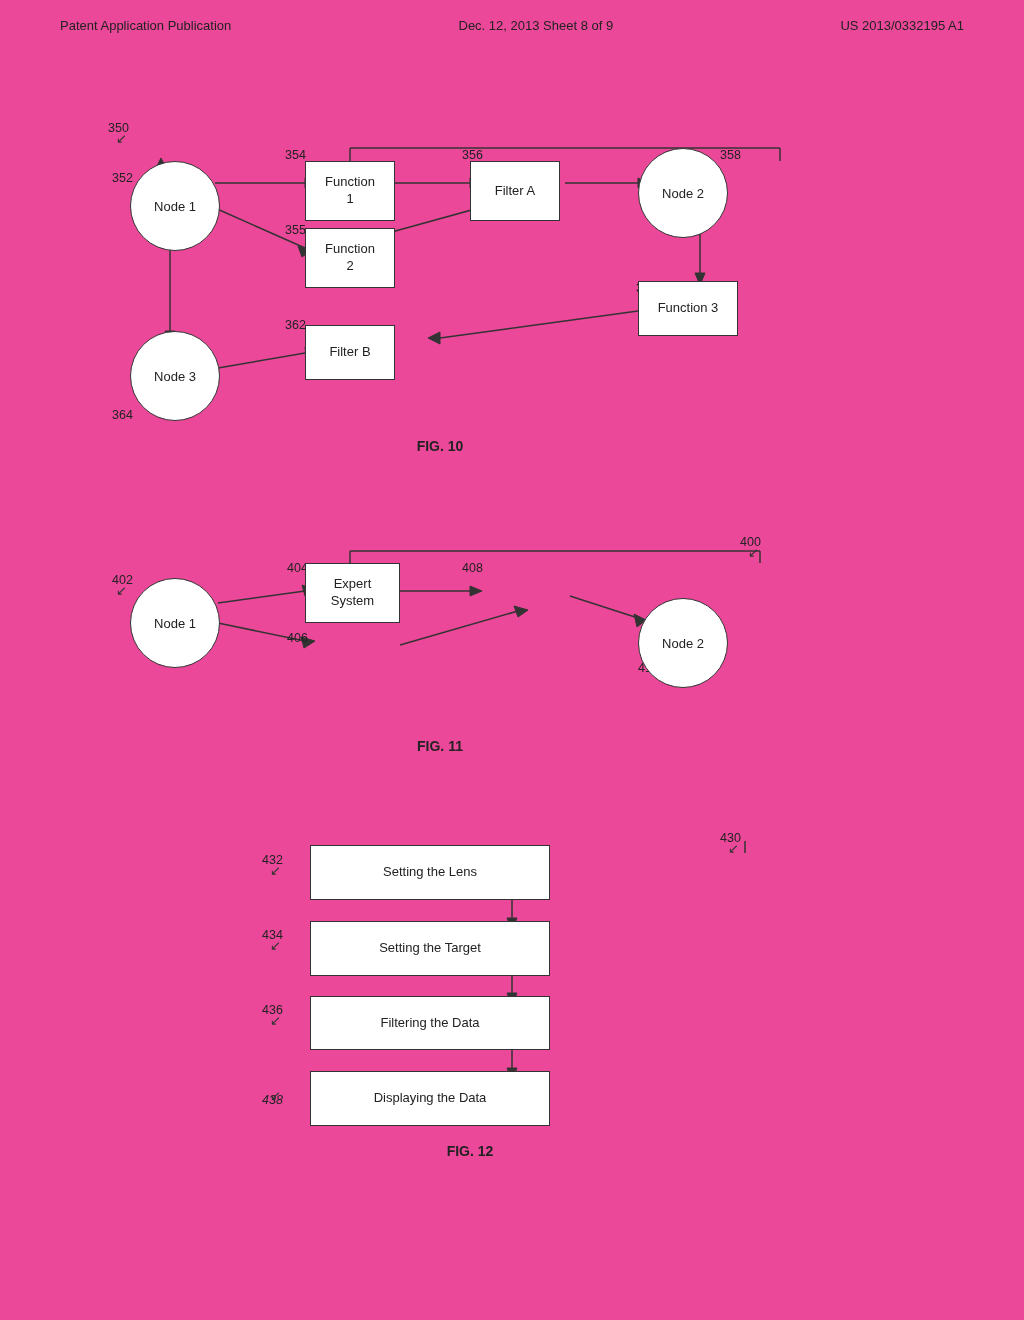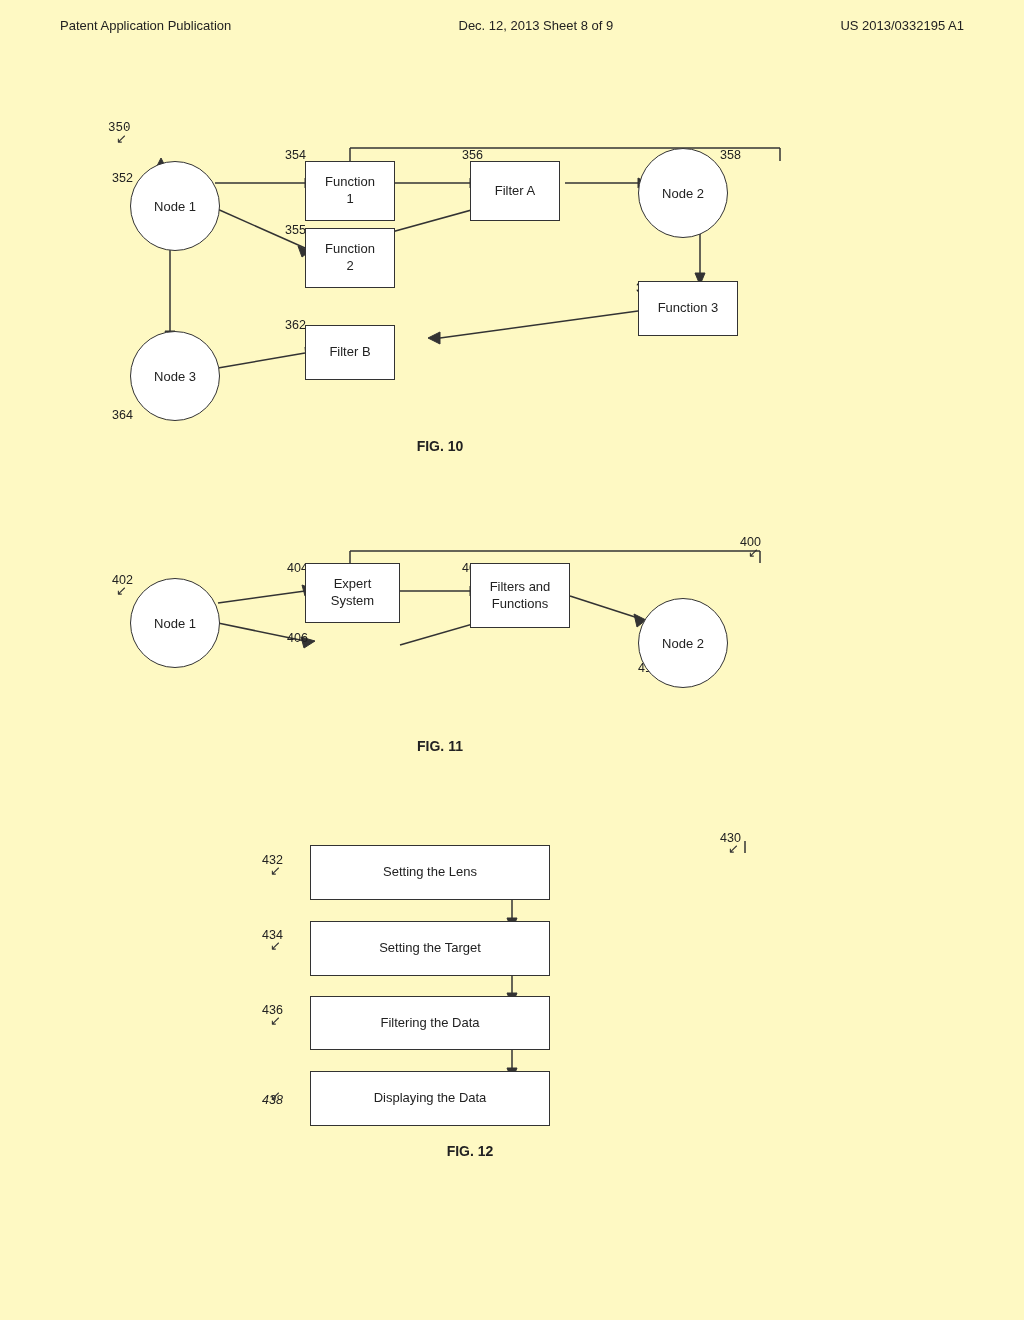--- a/index.html
+++ b/index.html
@@ -8,21 +8,21 @@
       font-family: Arial, sans-serif;
       width: 1024px;
       min-height: 1320px;
       position: relative;
       overflow: hidden;
     }
 
     .page {
       width: 1024px;
       min-height: 1320px;
-      background: #fef9c3;
+      background: #ec4899;
       position: relative;
       padding: 0;
     }
 
     
     .header {
       display: flex;
       justify-content: space-between;
       padding: 18px 60px 10px 60px;
       font-size: 13px;
@@ -157,21 +157,21 @@
 
       <line x1="218" y1="315" x2="305" y2="300"></line>
       <polygon points="305,294 317,299 306,305"></polygon>
 
       <line x1="350" y1="95" x2="780" y2="95"></line>
       <line x1="350" y1="95" x2="350" y2="108"></line>
       <line x1="780" y1="95" x2="780" y2="108"></line>
       <polygon points="156,115 161,105 166,115"></polygon>
     </svg>
 
-    <span class="label" style="left:108px; top:68px;font-family:Liberation Mono, monospace;">350</span>
+    <span class="label" style="left:108px; top:68px;">350</span>
     <span style="position:absolute; left:116px; top:78px; font-size:13px; color:#333;">↙</span>
 
     <span class="label" style="left:285px; top:95px;">354</span>
 
     <span class="label" style="left:285px; top:170px;">355</span>
 
     <span class="label" style="left:462px; top:95px;">356</span>
 
     <span class="label" style="left:720px; top:95px;">358</span>
 
@@ -254,23 +254,20 @@
 
     <div class="circle" style="left:130px; top:95px; width:90px; height:90px;">
       <span>Node 1</span>
     </div>
 
     <div class="box" style="left:305px; top:80px; width:95px; height:60px;">
       <span>Expert<br>System</span>
     </div>
 
 
-    <div class="box" style="left:470px; top:80px; width:100px; height:65px;">
-      <span>Filters and<br>Functions</span>
-    </div>
 
     <div class="circle" style="left:638px; top:115px; width:90px; height:90px;">
       <span>Node 2</span>
     </div>
 
     <div class="fig-caption" style="left:340px; top:255px; width:200px;">FIG. 11</div>
 
   </div>
 
   <div class="fig12-container diagram-area">

